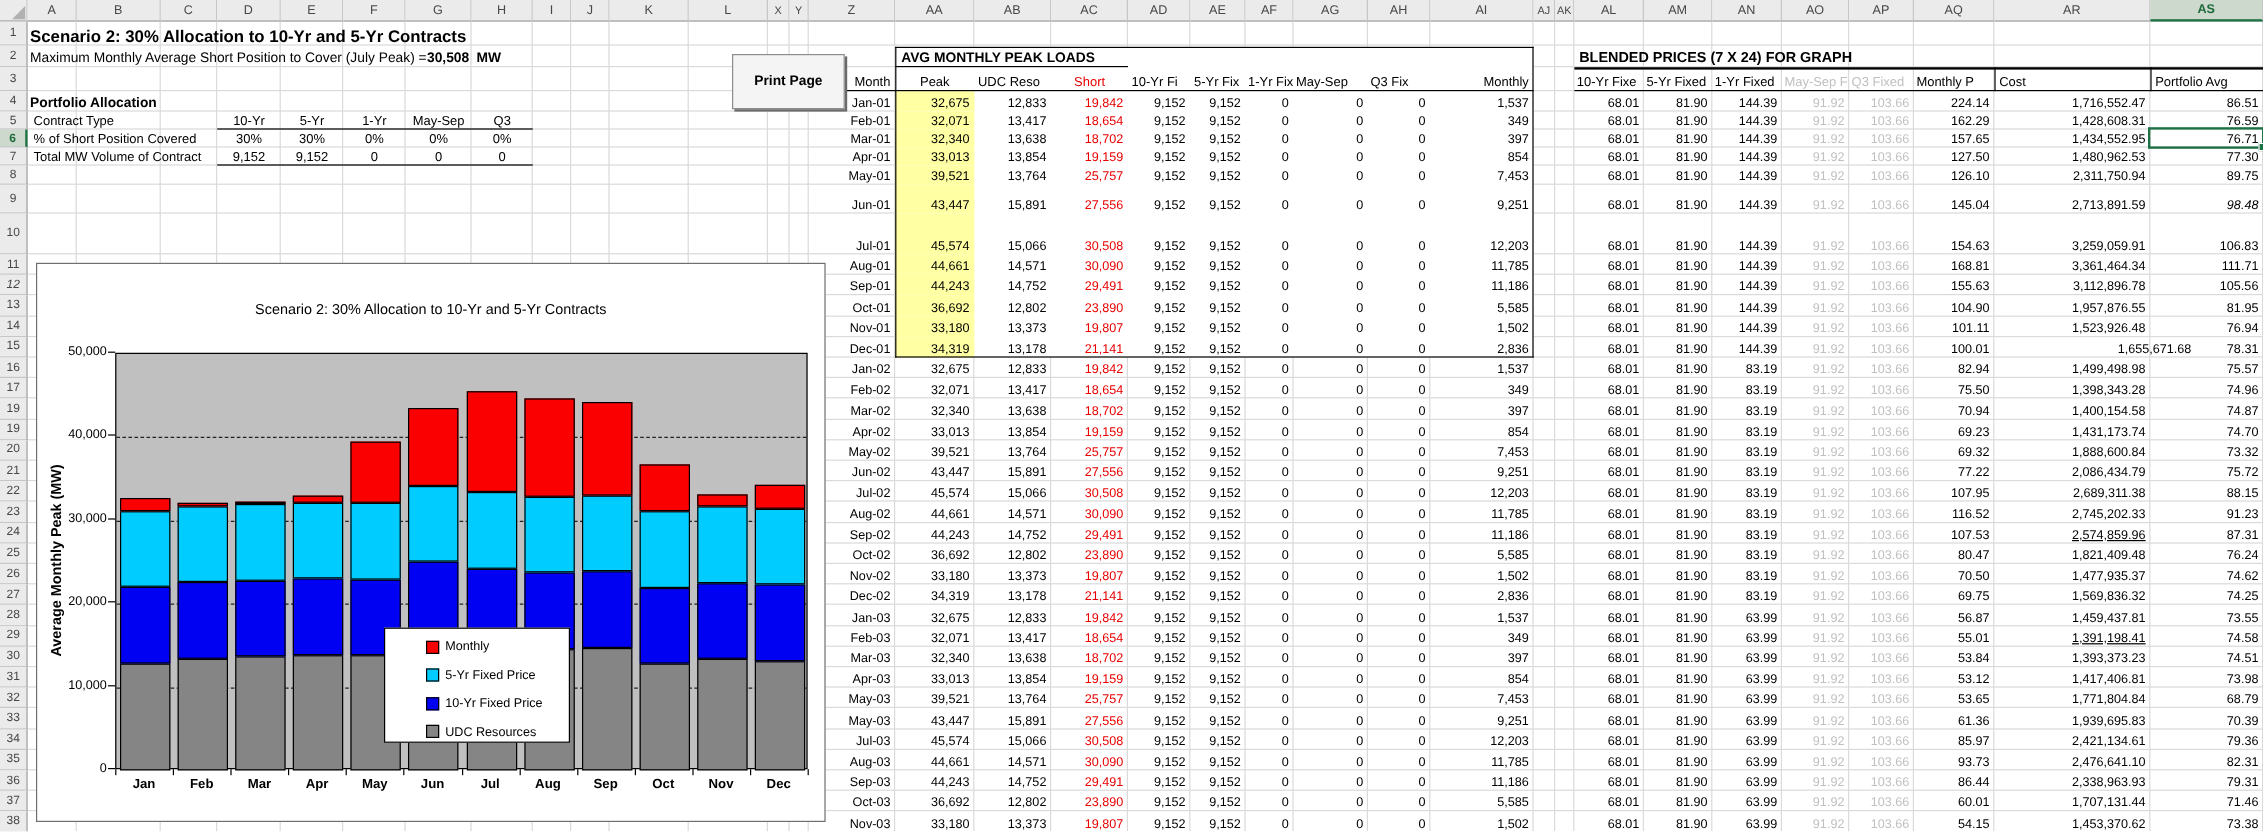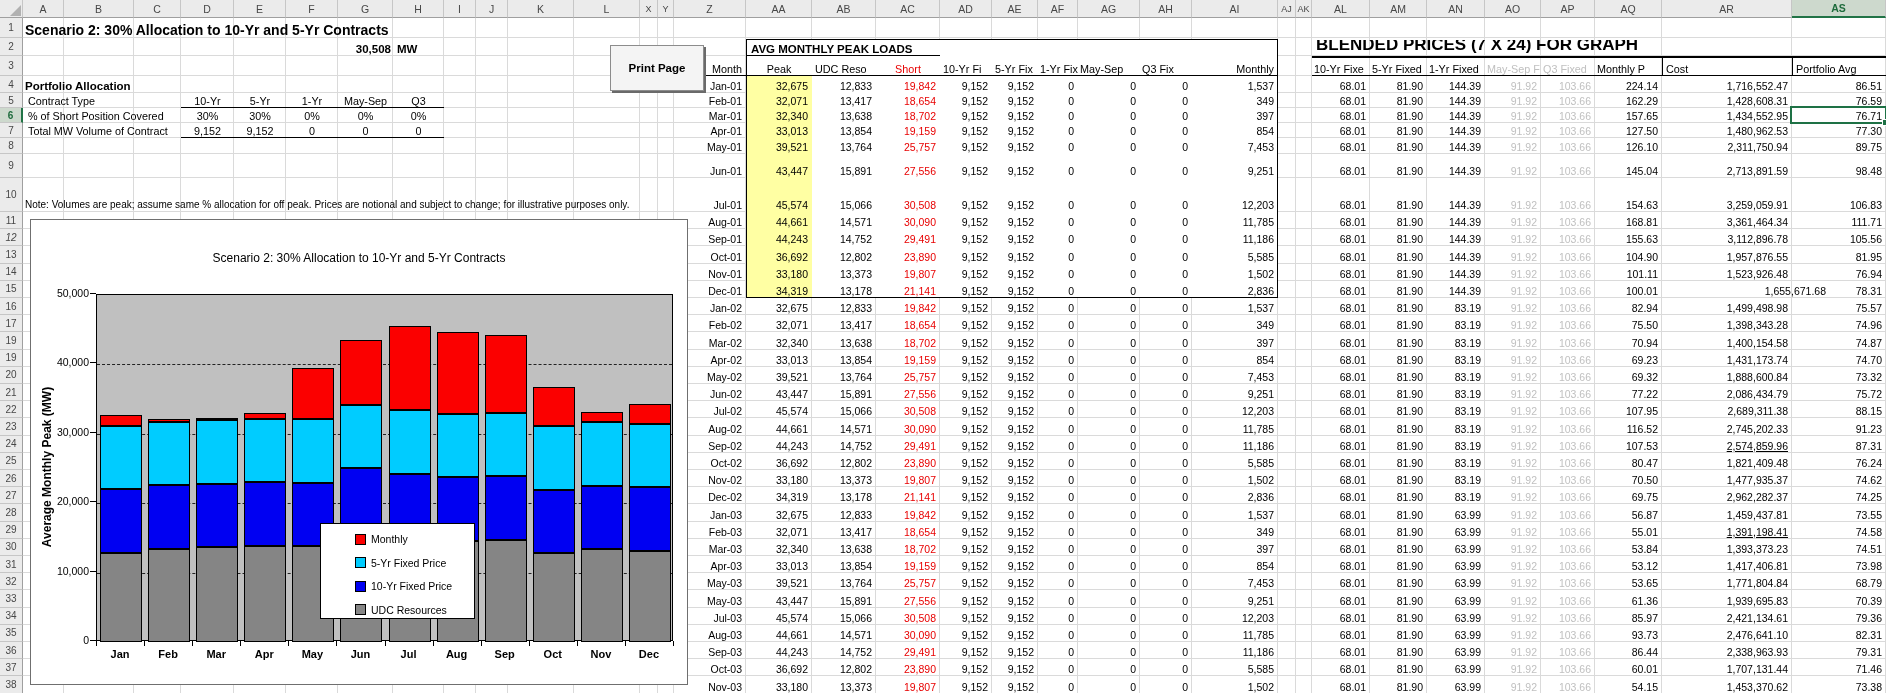--- a/index.html
+++ b/index.html
@@ -107,31 +107,31 @@
       <div class="gl" style="left: 23px; top: 607px; width: 1863px; height: 1px;"></div>
       <div class="gl" style="left: 23px; top: 624px; width: 1863px; height: 1px;"></div>
       <div class="gl" style="left: 23px; top: 641px; width: 1863px; height: 1px;"></div>
       <div class="gl" style="left: 23px; top: 658px; width: 1863px; height: 1px;"></div>
       <div class="gl" style="left: 23px; top: 675px; width: 1863px; height: 1px;"></div>
     </div>
 
   <div class="whitebox" style="left:746px;top:39px;width:532px;height:259px;"></div>
 
   <div class="t b" style="left:25px;top:18px;width:640px;height:20px;font-size:14px;">Scenario 2: 30% Allocation to 10-Yr and 5-Yr Contracts</div>
+  <div class="t" style="left:25px;top:38px;width:330px;height:17px;font-size:11.5px;">Maximum Monthly Average Short Position to Cover (July Peak) =</div>
   <div class="t b r" style="left:336px;top:38px;width:55px;height:17px;font-size:11.5px;">30,508</div>
   <div class="t b" style="left:397px;top:38px;width:44px;height:17px;font-size:11.5px;">MW</div>
 
   <div class="t b" style="left:25px;top:76px;width:210px;height:16px;font-size:11.5px;">Portfolio Allocation</div>
   <div class="t" style="left:28px;top:93px;width:152px;height:14px;font-size:10.8px;">Contract Type</div>
   <div class="t" style="left:28px;top:108px;width:160px;height:14px;font-size:10.8px;">% of Short Position Covered</div>
   <div class="t" style="left:28px;top:123px;width:160px;height:14px;font-size:10.8px;">Total MW Volume of Contract</div>
   <div class="bline" style="left:181px;top:107px;width:263px;height:1px;"></div>
   <div class="bline" style="left:181px;top:137px;width:263px;height:1px;"></div>
 
-  <div class="t" style="left:25px;top:178px;width:646px;height:32px;font-size:10px;">Note: Volumes are peak; assume same % allocation for off peak.  Prices are notional and subject to change; for illustrative purposes only.</div>
 
   <button id="printBtn">Print Page</button>
 
   <div class="t b" style="left:751px;top:40px;width:330px;height:15px;font-size:11.5px;z-index:2;">AVG MONTHLY PEAK LOADS</div>
   <div class="t r" style="left:674px;top:56px;width:68px;height:19px;font-size:10.8px;z-index:2;">Month</div>
   <div class="t c" style="left:746px;top:56px;width:66px;height:19px;font-size:10.8px;z-index:2;">Peak</div>
   <div class="t" style="left:815px;top:56px;width:61px;height:19px;font-size:10.8px;z-index:2;">UDC Reso</div>
   <div class="t c red" style="left:876px;top:56px;width:64px;height:19px;font-size:10.8px;z-index:2;">Short</div>
   <div class="t" style="left:943px;top:56px;width:49px;height:19px;font-size:10.8px;z-index:2;">10-Yr Fi</div>
   <div class="t" style="left:995px;top:56px;width:43px;height:19px;font-size:10.8px;z-index:2;">5-Yr Fix</div>
@@ -140,21 +140,21 @@
   <div class="t" style="left:1142px;top:56px;width:50px;height:19px;font-size:10.8px;z-index:2;">Q3 Fix</div>
   <div class="t r" style="left:1192px;top:56px;width:82px;height:19px;font-size:10.8px;z-index:2;">Monthly</div>
 
   <div class="bline" style="left:746px;top:39px;width:532px;height:1px;"></div>
   <div class="bline" style="left:746px;top:55px;width:194px;height:1px;"></div>
   <div class="bline" style="left:674px;top:75px;width:604px;height:1px;"></div>
   <div class="bline" style="left:746px;top:39px;width:1px;height:259px;"></div>
   <div class="bline" style="left:1277px;top:39px;width:1px;height:259px;"></div>
   <div class="bline" style="left:746px;top:297px;width:532px;height:1px;"></div>
 
-  <div class="t b" style="left:1316px;top:40px;width:420px;height:15px;font-size:17px;z-index:2;">BLENDED PRICES (7 X 24) FOR GRAPH</div>
+  <div class="t b" style="left:1316px;top:40px;width:420px;height:15px;font-size:12px;z-index:2;">BLENDED PRICES (7 X 24) FOR GRAPH</div>
   <div class="t" style="left:1314px;top:57px;width:55px;height:18px;font-size:10.8px;z-index:2;">10-Yr Fixe</div>
   <div class="t" style="left:1372px;top:57px;width:54px;height:18px;font-size:10.8px;z-index:2;">5-Yr Fixed</div>
   <div class="t" style="left:1429px;top:57px;width:55px;height:18px;font-size:10.8px;z-index:2;">1-Yr Fixed</div>
   <div class="t gray" style="left:1487px;top:57px;width:53px;height:18px;font-size:10.8px;z-index:2;">May-Sep F</div>
   <div class="t gray" style="left:1543px;top:57px;width:51px;height:18px;font-size:10.8px;z-index:2;">Q3 Fixed</div>
   <div class="t" style="left:1597px;top:57px;width:64px;height:18px;font-size:10.8px;z-index:2;">Monthly P</div>
   <div class="t" style="left:1666px;top:57px;width:124px;height:18px;font-size:10.8px;z-index:2;">Cost</div>
   <div class="t" style="left:1796px;top:57px;width:88px;height:18px;font-size:10.8px;z-index:2;">Portfolio Avg</div>
   <div class="bline" style="left:1312px;top:56px;width:574px;height:2px;"></div>
   <div class="bline" style="left:1312px;top:75px;width:574px;height:1px;"></div>
@@ -393,21 +393,21 @@
       <div class="cell" style="left: 1078px; top: 154px; width: 62px; height: 24px;">0</div>
       <div class="cell" style="left: 1140px; top: 154px; width: 52px; height: 24px;">0</div>
       <div class="cell" style="left: 1192px; top: 154px; width: 86px; height: 24px;">9,251</div>
       <div class="cell" style="left: 1312px; top: 154px; width: 58px; height: 24px;">68.01</div>
       <div class="cell" style="left: 1370px; top: 154px; width: 57px; height: 24px;">81.90</div>
       <div class="cell" style="left: 1427px; top: 154px; width: 58px; height: 24px;">144.39</div>
       <div class="cell gray" style="left: 1485px; top: 154px; width: 56px; height: 24px;">91.92</div>
       <div class="cell gray" style="left: 1541px; top: 154px; width: 54px; height: 24px;">103.66</div>
       <div class="cell" style="left: 1595px; top: 154px; width: 67px; height: 24px;">145.04</div>
       <div class="cell" style="left: 1662px; top: 154px; width: 130px; height: 24px;">2,713,891.59</div>
-      <div class="cell" style="left: 1792px; top: 154px; width: 94px; height: 24px;">98.48</div>
+      <div class="cell" style="left: 1792px; top: 154px; width: 94px; height: 24px; font-style: italic;">98.48</div>
       <div class="cell" style="left: 674px; top: 178px; width: 72px; height: 34px;">Jul-01</div>
       <div class="cell yellow" style="left: 746px; top: 178px; width: 66px; height: 34px;">45,574</div>
       <div class="cell" style="left: 812px; top: 178px; width: 64px; height: 34px;">15,066</div>
       <div class="cell red" style="left: 876px; top: 178px; width: 64px; height: 34px;">30,508</div>
       <div class="cell" style="left: 940px; top: 178px; width: 52px; height: 34px;">9,152</div>
       <div class="cell" style="left: 992px; top: 178px; width: 46px; height: 34px;">9,152</div>
       <div class="cell" style="left: 1038px; top: 178px; width: 40px; height: 34px;">0</div>
       <div class="cell" style="left: 1078px; top: 178px; width: 62px; height: 34px;">0</div>
       <div class="cell" style="left: 1140px; top: 178px; width: 52px; height: 34px;">0</div>
       <div class="cell" style="left: 1192px; top: 178px; width: 86px; height: 34px;">12,203</div>
@@ -716,21 +716,21 @@
       <div class="cell" style="left: 1038px; top: 487.2px; width: 40px; height: 17.2px;">0</div>
       <div class="cell" style="left: 1078px; top: 487.2px; width: 62px; height: 17.2px;">0</div>
       <div class="cell" style="left: 1140px; top: 487.2px; width: 52px; height: 17.2px;">0</div>
       <div class="cell" style="left: 1192px; top: 487.2px; width: 86px; height: 17.2px;">2,836</div>
       <div class="cell" style="left: 1312px; top: 487.2px; width: 58px; height: 17.2px;">68.01</div>
       <div class="cell" style="left: 1370px; top: 487.2px; width: 57px; height: 17.2px;">81.90</div>
       <div class="cell" style="left: 1427px; top: 487.2px; width: 58px; height: 17.2px;">83.19</div>
       <div class="cell gray" style="left: 1485px; top: 487.2px; width: 56px; height: 17.2px;">91.92</div>
       <div class="cell gray" style="left: 1541px; top: 487.2px; width: 54px; height: 17.2px;">103.66</div>
       <div class="cell" style="left: 1595px; top: 487.2px; width: 67px; height: 17.2px;">69.75</div>
-      <div class="cell" style="left: 1662px; top: 487.2px; width: 130px; height: 17.2px;">2,962,282.37</div>
+      <div class="cell" style="left: 1662px; top: 487.2px; width: 130px; height: 17.2px;">1,569,836.32</div>
       <div class="cell" style="left: 1792px; top: 487.2px; width: 94px; height: 17.2px;">74.25</div>
       <div class="cell" style="left: 674px; top: 504.4px; width: 72px; height: 17.2px;">Jan-03</div>
       <div class="cell" style="left: 746px; top: 504.4px; width: 66px; height: 17.2px;">32,675</div>
       <div class="cell" style="left: 812px; top: 504.4px; width: 64px; height: 17.2px;">12,833</div>
       <div class="cell red" style="left: 876px; top: 504.4px; width: 64px; height: 17.2px;">19,842</div>
       <div class="cell" style="left: 940px; top: 504.4px; width: 52px; height: 17.2px;">9,152</div>
       <div class="cell" style="left: 992px; top: 504.4px; width: 46px; height: 17.2px;">9,152</div>
       <div class="cell" style="left: 1038px; top: 504.4px; width: 40px; height: 17.2px;">0</div>
       <div class="cell" style="left: 1078px; top: 504.4px; width: 62px; height: 17.2px;">0</div>
       <div class="cell" style="left: 1140px; top: 504.4px; width: 52px; height: 17.2px;">0</div>

